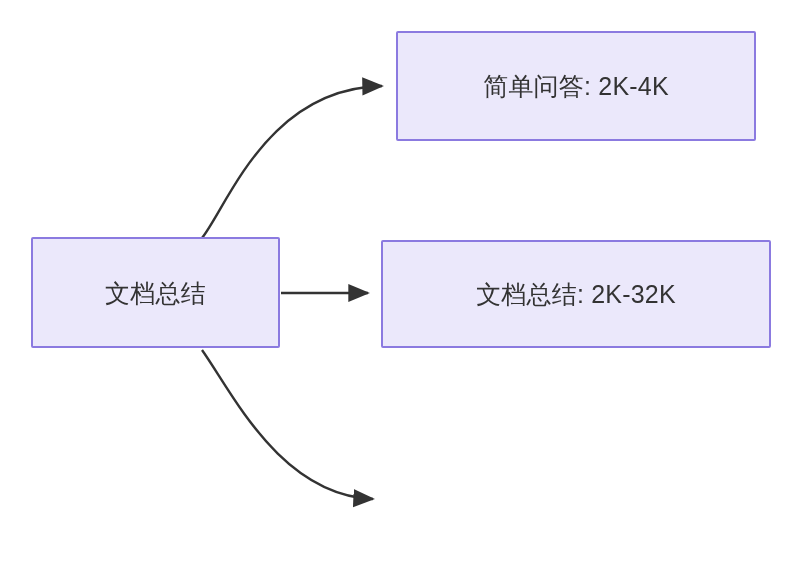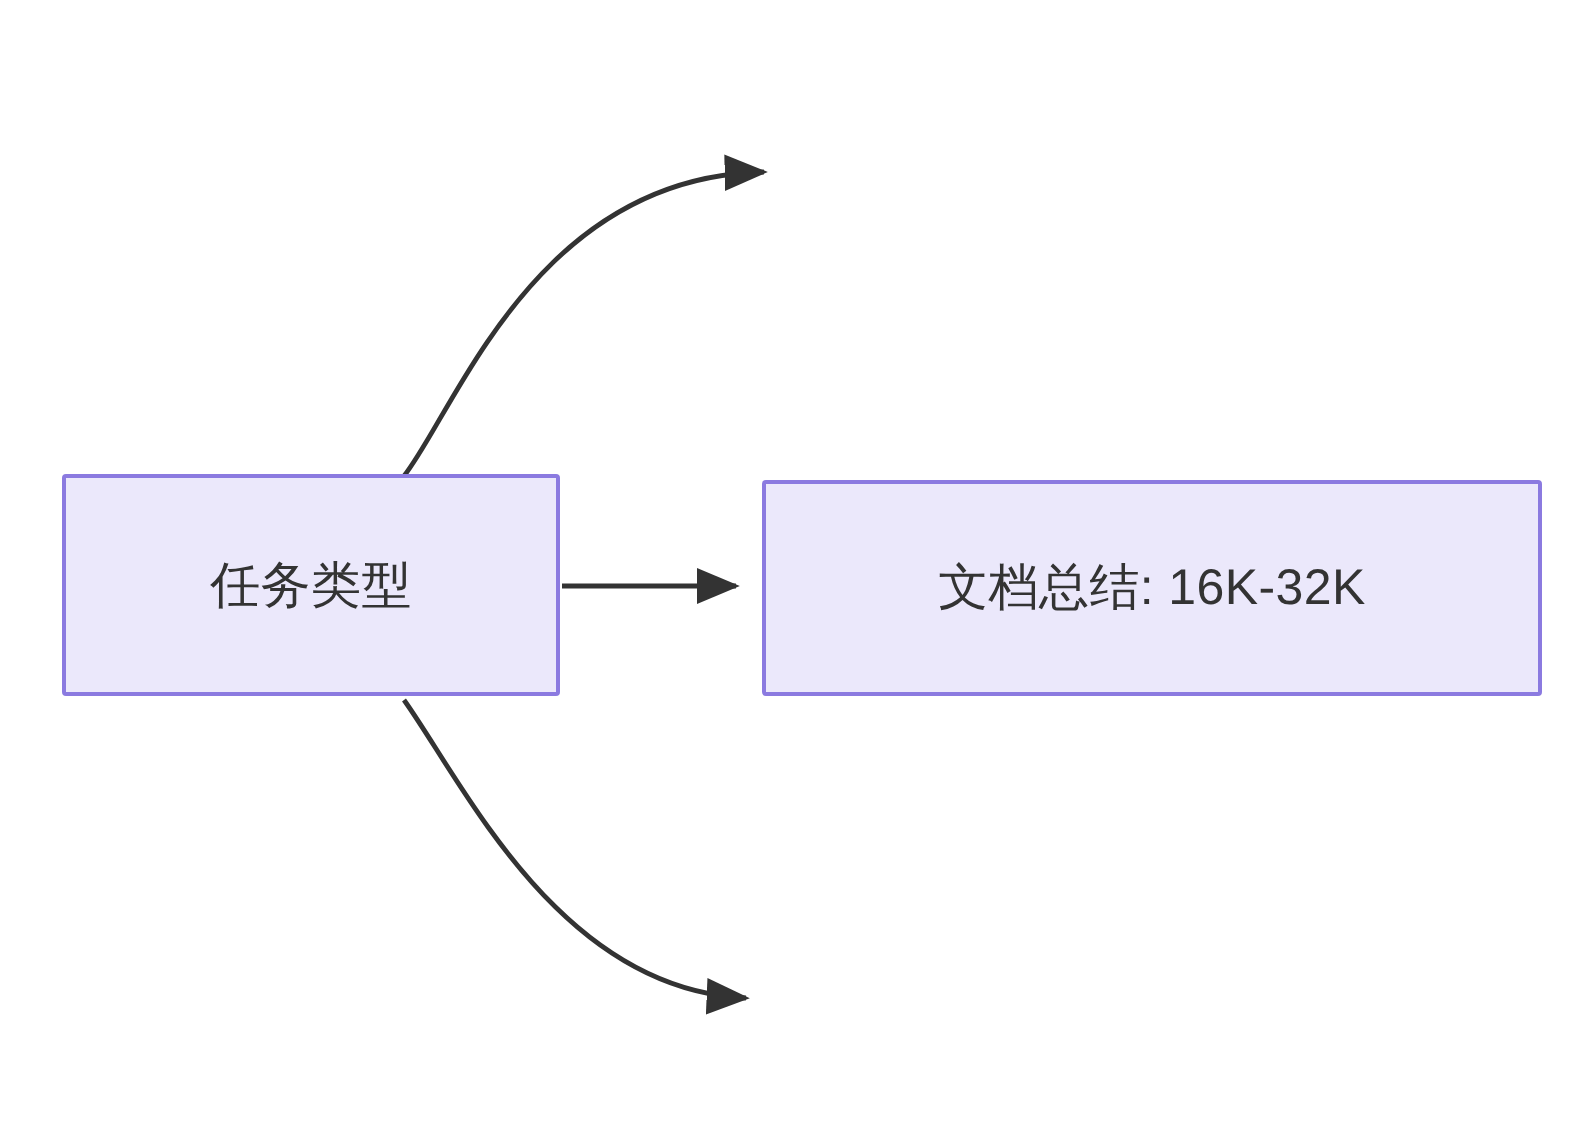--- a/index.html
+++ b/index.html
@@ -85,22 +85,25 @@
     </defs>
 
     <path d="M 202 238 C 228 205, 268 88, 382 86" fill="none" stroke="#333333" stroke-width="2.4" marker-end="url(#arrowhead)"></path>
 
     <path d="M 281 293 L 368 293" fill="none" stroke="#333333" stroke-width="2.4" marker-end="url(#arrowhead)"></path>
 
     <path d="M 202 350 C 232 392, 280 495, 373 499" fill="none" stroke="#333333" stroke-width="2.4" marker-end="url(#arrowhead)"></path>
   </svg>
 
   <div class="node" id="node-root">
-    <span class="node-label">任务类型</span>
+    <span class="node-label">文档总结</span>
   </div>
 
+  <div class="node" id="node-simple-qa">
+    <span class="node-label">简单问答: 2K-4K</span>
+  </div>
 
   <div class="node" id="node-doc-summary">
-    <span class="node-label">文档总结: 16K-32K</span>
+    <span class="node-label">文档总结: 2K-32K</span>
   </div>
 
 
 </div>
 
 </body></html>

